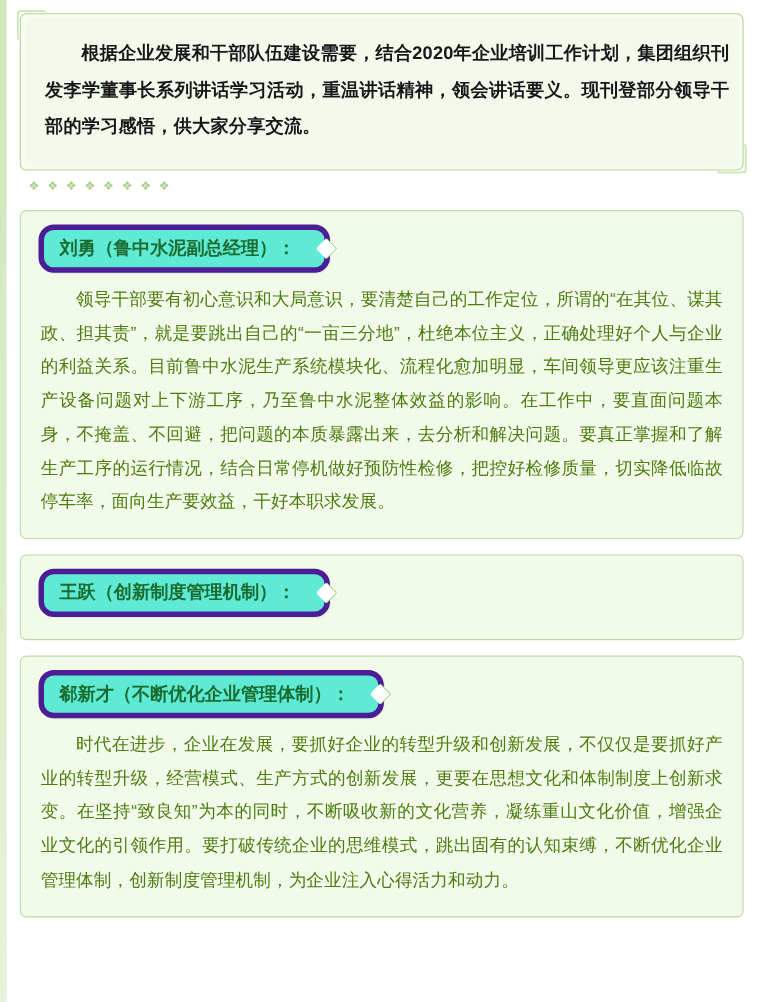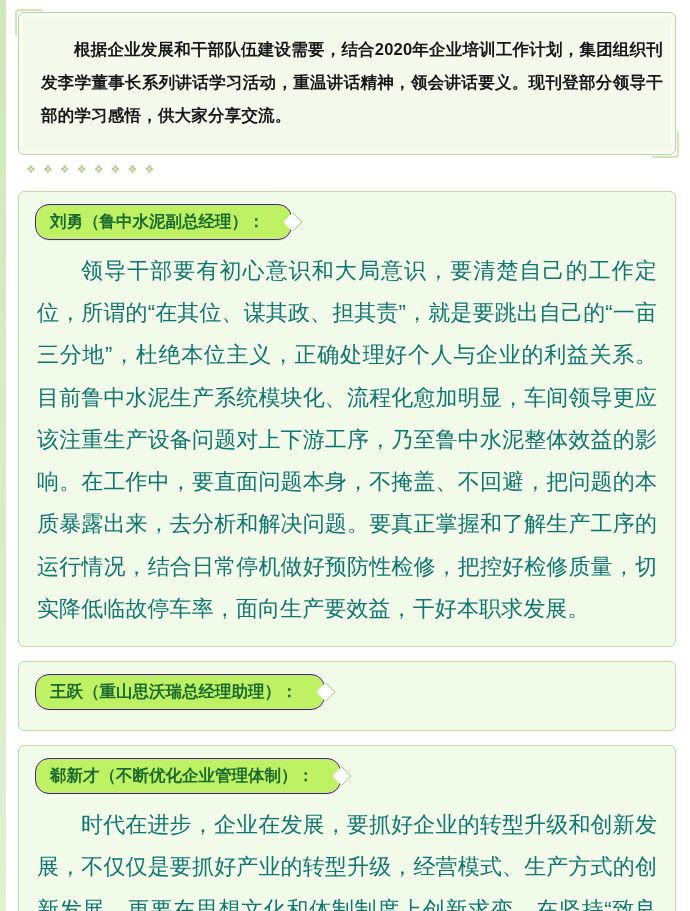--- a/index.html
+++ b/index.html
@@ -97,22 +97,22 @@
     border-radius: 6px;
     background: #f2faea;
     padding: 12px 16px 16px 16px;
     position: relative;
   }
   .section-title-row {
     margin: 0 0 4px 0;
   }
   .section-title {
     display: inline-block;
-    background: #bef264;
-    border: 1px solid #4c1d95;
+    background: #5eead4;
+    border: 5px solid #4c1d95;
     border-radius: 14px 14px 14px 14px;
     padding: 6px 26px 6px 14px;
     font-size: 16.5px;
     font-weight: bold;
     color: #1b6b2f;
     position: relative;
     box-shadow: 1px 1px 0 #e4f1d7;
   }
   .section-title .tail {
     position: absolute;
@@ -120,23 +120,23 @@
     top: 50%;
     transform: translateY(-50%) rotate(45deg);
     width: 13px;
     height: 13px;
     background: #ffffff;
     border-right: 1px solid #9ccd7d;
     border-top: 1px solid #9ccd7d;
     border-radius: 2px;
   }
   .section-body {
-    font-size: 22px;
+    font-size: 16px;
     line-height: 1.92;
-    color: #0f766e;
+    color: #4d7c0f;
     text-align: justify;
     text-indent: 2em;
     padding: 6px 2px 0 2px;
     letter-spacing: 0.1px;
   }
 </style>
 </head>
 <body>
 
 <div class="page">
@@ -160,21 +160,21 @@
         </span>
       </div>
       <div class="section-body">领导干部要有初心意识和大局意识，要清楚自己的工作定位，所谓的“在其位、谋其政、担其责”，就是要跳出自己的“一亩三分地”，杜绝本位主义，正确处理好个人与企业的利益关系。目前鲁中水泥生产系统模块化、流程化愈加明显，车间领导更应该注重生产设备问题对上下游工序，乃至鲁中水泥整体效益的影响。在工作中，要直面问题本身，不掩盖、不回避，把问题的本质暴露出来，去分析和解决问题。要真正掌握和了解生产工序的运行情况，结合日常停机做好预防性检修，把控好检修质量，切实降低临故停车率，面向生产要效益，干好本职求发展。</div>
     </div>
   </div>
 
   <div class="section">
     <div class="section-card">
       <div class="section-title-row">
         <span class="section-title">
-          <span>王跃（重山思沃瑞总经理助理）：</span>
+          <span>王跃（创新制度管理机制）：</span>
           <span class="tail"></span>
         </span>
       </div>
     </div>
   </div>
 
   <div class="section">
     <div class="section-card">
       <div class="section-title-row">
         <span class="section-title">

